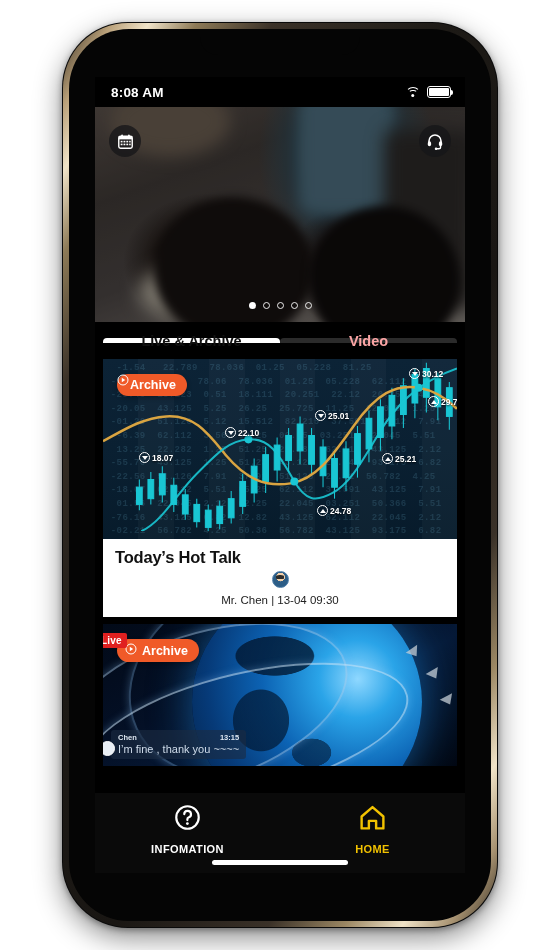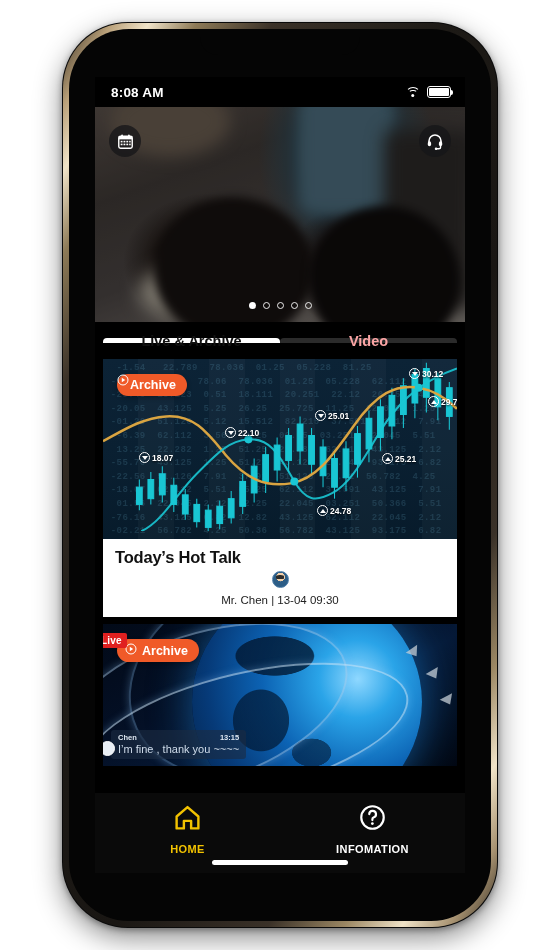--- a/index.html
+++ b/index.html
@@ -498,35 +498,35 @@
               <span>Chen</span>
               <span>13:15</span>
             </div>
             <div class="chat-msg">I’m fine , thank you ~~~~</div>
           </div>
         </div>
       </div>
     </div>
 
     <div class="nav">
-      <div class="nav-item active">
-        <span>
-          <svg width="29" height="29" viewBox="0 0 24 24" aria-hidden="true">
-            <path d="M3 11.2 12 3.4l9 7.8V21h-6v-6.2H9V21H3z" fill="none" stroke="#f2c200" stroke-width="2" stroke-linejoin="round"></path>
-          </svg>
-        </span>
-        <span class="nav-label">HOME</span>
-      </div>
       <div class="nav-item">
         <span>
           <svg width="29" height="29" viewBox="0 0 24 24" aria-hidden="true">
             <circle cx="12" cy="12" r="9.3" fill="none" stroke="#fff" stroke-width="1.8"></circle>
             <path d="M9.3 9.2a2.8 2.8 0 1 1 3.5 2.8c-.7.3-.9.8-.9 1.5v.6" fill="none" stroke="#fff" stroke-width="1.8" stroke-linecap="round"></path>
             <circle cx="11.9" cy="17" r="1.15" fill="#fff"></circle>
           </svg>
         </span>
         <span class="nav-label">INFOMATION</span>
       </div>
+      <div class="nav-item active">
+        <span>
+          <svg width="29" height="29" viewBox="0 0 24 24" aria-hidden="true">
+            <path d="M3 11.2 12 3.4l9 7.8V21h-6v-6.2H9V21H3z" fill="none" stroke="#f2c200" stroke-width="2" stroke-linejoin="round"></path>
+          </svg>
+        </span>
+        <span class="nav-label">HOME</span>
+      </div>
     </div>
 
     <div class="home-ind"></div>
   </div>
 </div>
 
 </body></html>

